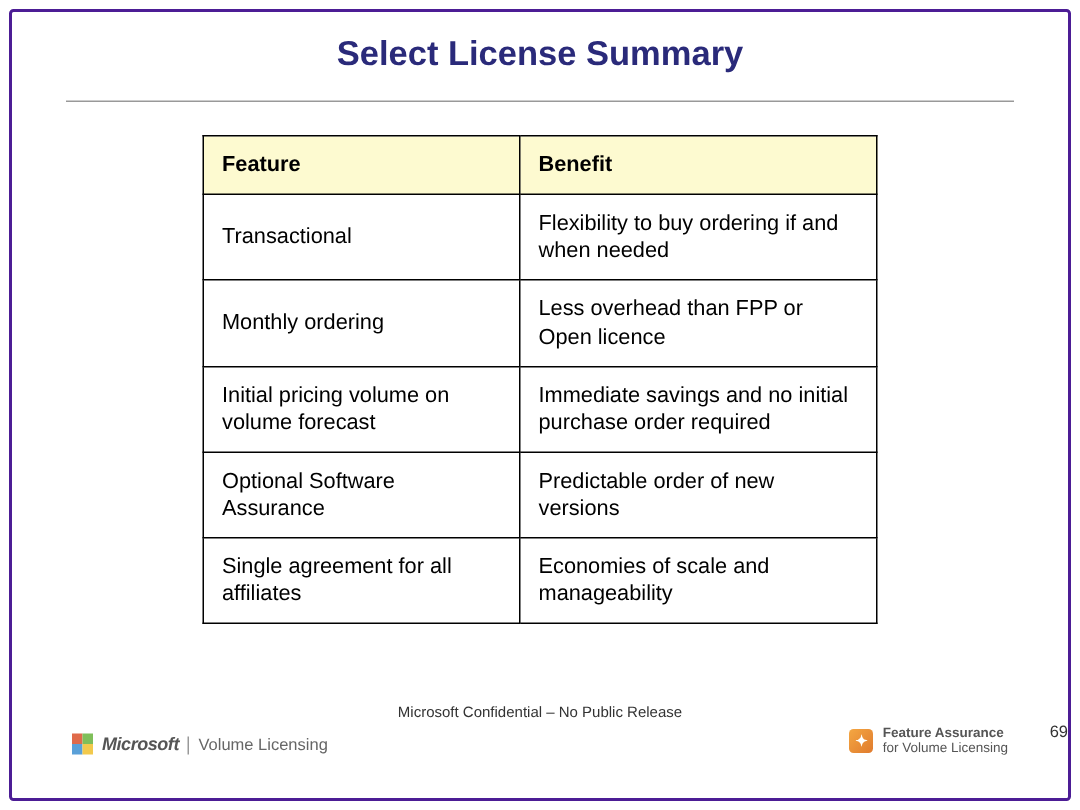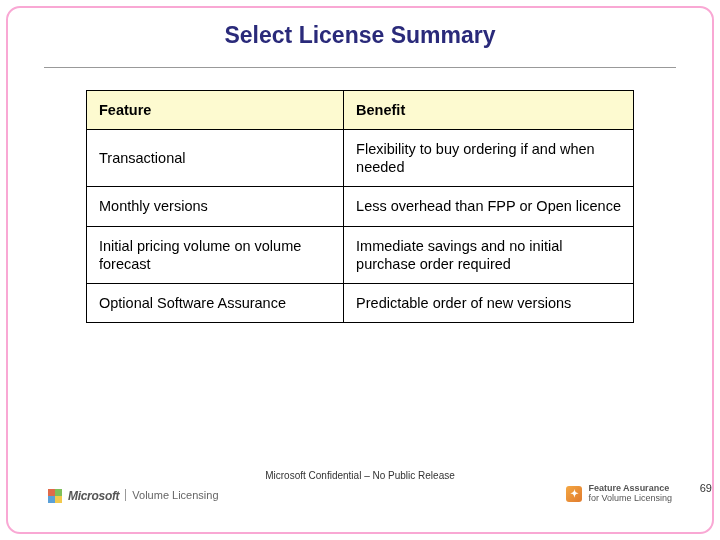--- a/index.html
+++ b/index.html
@@ -7,39 +7,39 @@
     width: 720px;
     height: 540px;
     background: #fff;
     font-family: Verdana, Arial, sans-serif;
     position: relative;
     overflow: hidden;
   }
   .slide-frame {
     position: absolute;
     top: 6px; left: 6px; right: 6px; bottom: 6px;
-    border: 2px solid #f9a8d4;
-    border-radius: 14px;
+    border: 2px solid #4c1d95;
+    border-radius: 3px;
     padding: 14px 0 0 0;
   }
   .title {
     text-align: center;
     font-size: 23px;
     font-weight: bold;
     color: #2a2a7a;
     margin-bottom: 18px;
   }
   .hr {
     border: none;
     border-top: 1px solid #999;
     margin: 0 36px 22px 36px;
   }
   .tbl {
     border-collapse: collapse;
-    width: 548px;
+    width: 450px;
     margin: 0 auto;
     background: #fff;
     padding-left: 44px;
   }
   .tbl th, .tbl td {
     border: 1.5px solid #000;
     padding: 10px 12px;
     font-size: 14.5px;
     text-align: left;
     vertical-align: middle;
@@ -66,21 +66,21 @@
   .footer-page {
     text-align: right;
     font-size: 11px;
     color: #333;
   }
   .logo-left {
     position: absolute;
     left: 40px;
     bottom: 12px;
     display: flex;
-    align-items: flex-start;
+    align-items: flex-end;
     gap: 6px;
   }
   .logo-right {
     position: absolute;
     right: 40px;
     bottom: 12px;
     display: flex;
     align-items: center;
     gap: 6px;
   }
@@ -129,30 +129,34 @@
         <th class="col-feature">Feature</th>
         <th class="col-benefit">Benefit</th>
       </tr>
     </thead>
     <tbody>
       <tr>
         <td>Transactional</td>
         <td>Flexibility to buy ordering if and when needed</td>
       </tr>
       <tr>
-        <td>Monthly versions</td>
+        <td>Monthly ordering</td>
         <td>Less overhead than FPP or Open licence</td>
       </tr>
       <tr>
         <td>Initial pricing volume on volume forecast</td>
         <td>Immediate savings and no initial purchase order required</td>
       </tr>
       <tr>
         <td>Optional Software Assurance</td>
         <td>Predictable order of new versions</td>
+      </tr>
+      <tr>
+        <td>Single agreement for all affiliates</td>
+        <td>Economies of scale and manageability</td>
       </tr>
     </tbody>
   </table>
 
   <div class="footer">
     <div class="footer-text">Microsoft Confidential – No Public Release</div>
     <div class="footer-page">69</div>
 
     <div class="logo-left">
       <span class="ms-flag">

